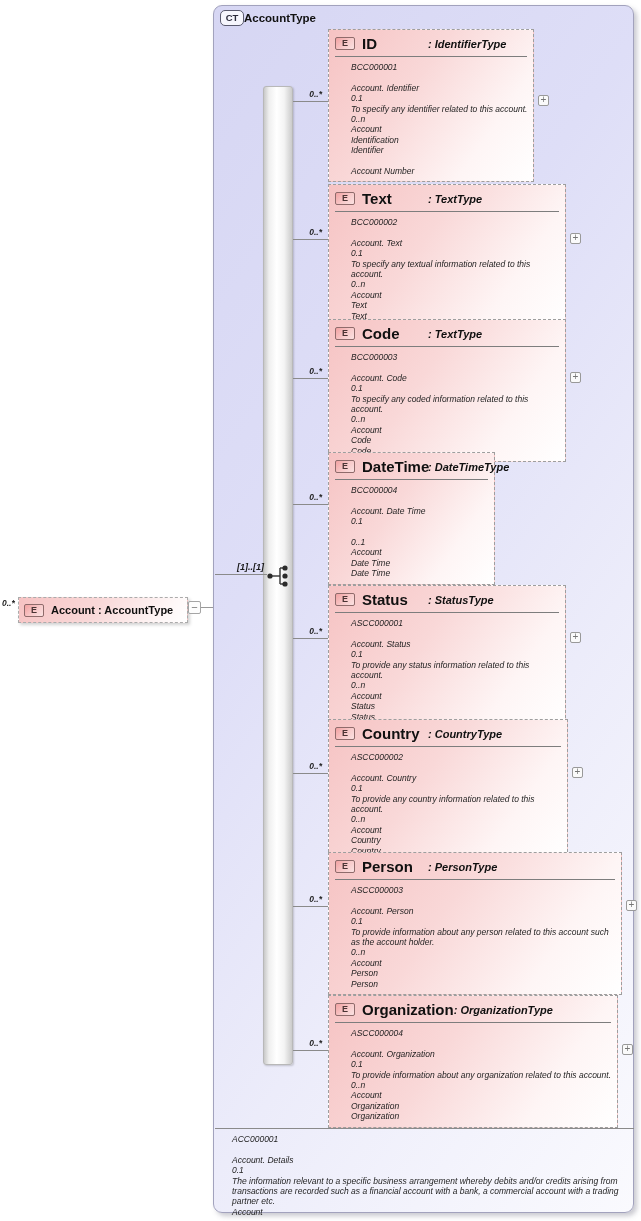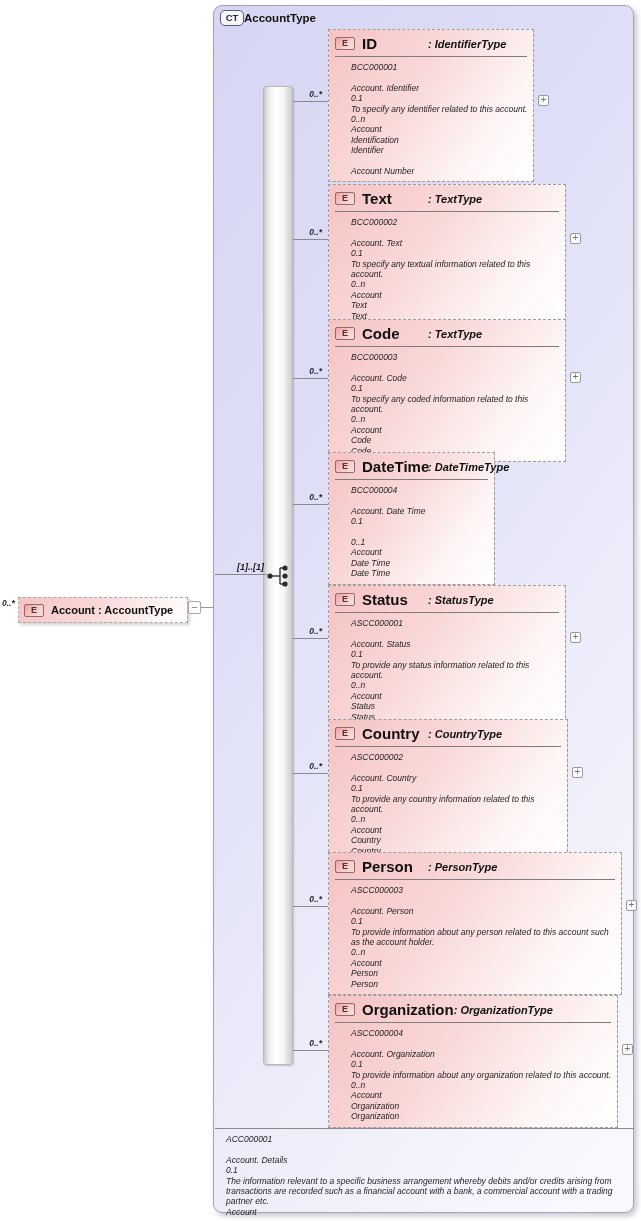--- a/index.html
+++ b/index.html
@@ -41,21 +41,21 @@
   .bline{min-height:10.4px;}
 
   .connector{position:absolute;left:79px;width:35px;height:1px;background:#8a8a8a;}
   .card-label{position:absolute;left:72px;width:36px;text-align:right;
     font-size:8.5px;font-weight:bold;font-style:italic;color:#1a1a1a;}
   .expander{position:absolute;width:11px;height:11px;box-sizing:border-box;border:1px solid #999;
     border-radius:2px;background:#fafafa;color:#767676;font-size:10px;line-height:8px;text-align:center;cursor:pointer;}
 
   
   .footer-sep{position:absolute;left:1px;top:1122px;width:419px;height:1px;background:#8a8a8a;}
-  .footer-text{position:absolute;left:12px;top:1128px;width:408px;
+  .footer-text{position:absolute;left:18px;top:1128px;width:408px;
     font-size:8.5px;font-style:italic;color:#1f1f1f;line-height:10.4px;}
 
   
   .root-card{position:absolute;left:2px;top:598px;font-size:8.5px;font-weight:bold;font-style:italic;color:#1a1a1a;}
   .root-box{position:absolute;left:18px;top:597px;width:170px;height:26px;box-sizing:border-box;
     border:1px dashed #ababab;display:flex;align-items:center;padding:0 5px;
     background:linear-gradient(125deg,#f6c3c3 0%,#f9d8d8 45%,#fef7f7 85%,#ffffff 100%);
     box-shadow:2px 2px 3px rgba(0,0,0,.18);}
   .root-label{font-size:11px;font-weight:bold;color:#101010;white-space:pre;}
   .collapse-box{position:absolute;left:188px;top:601px;width:13px;height:13px;box-sizing:border-box;

